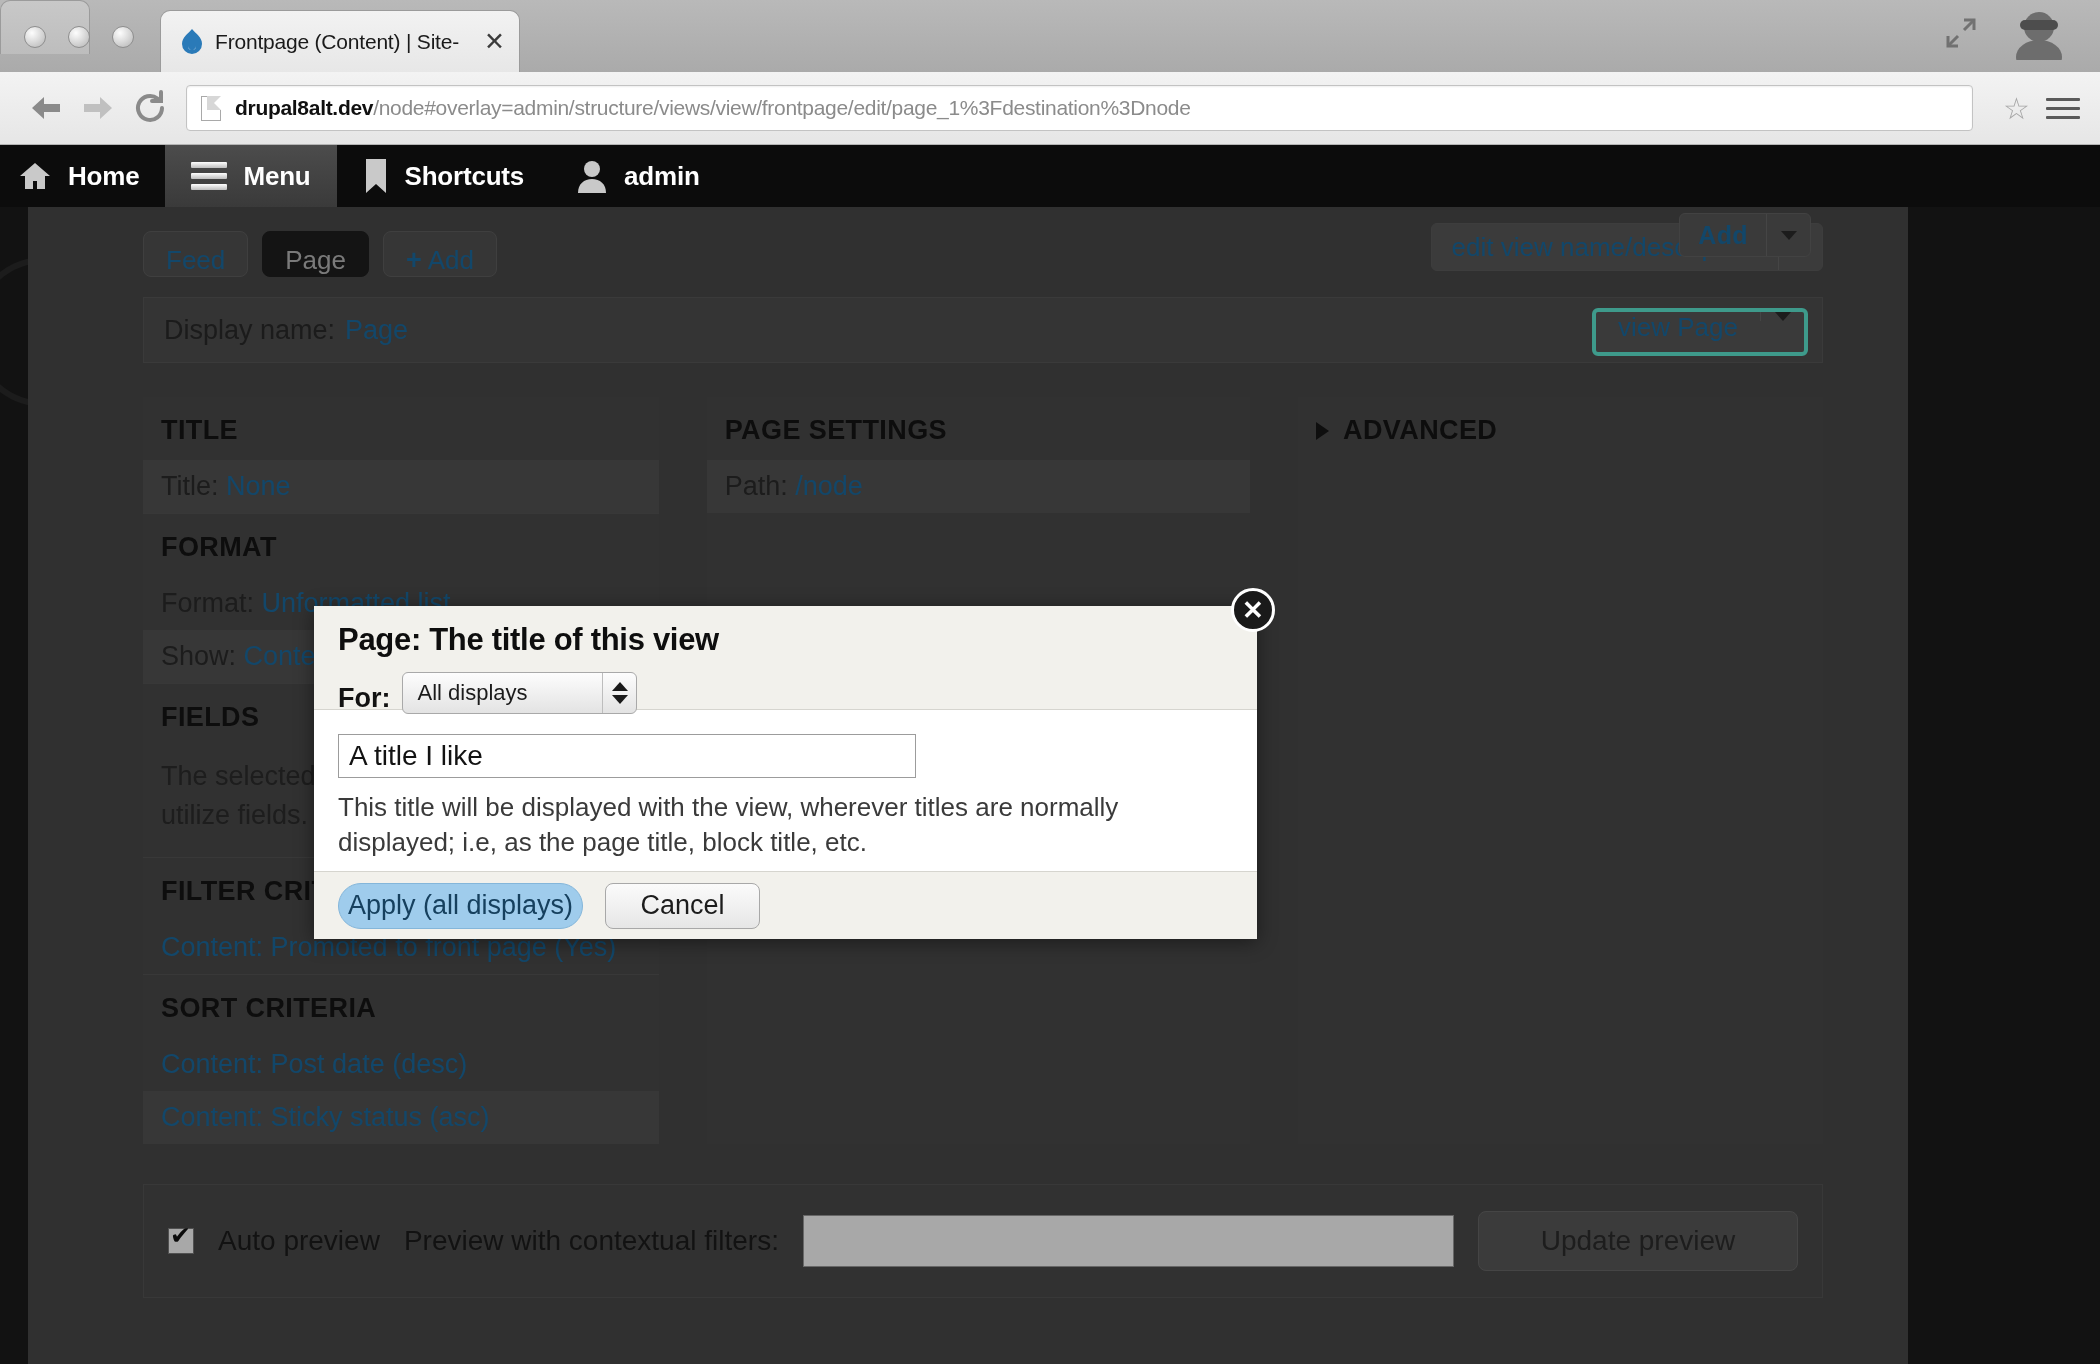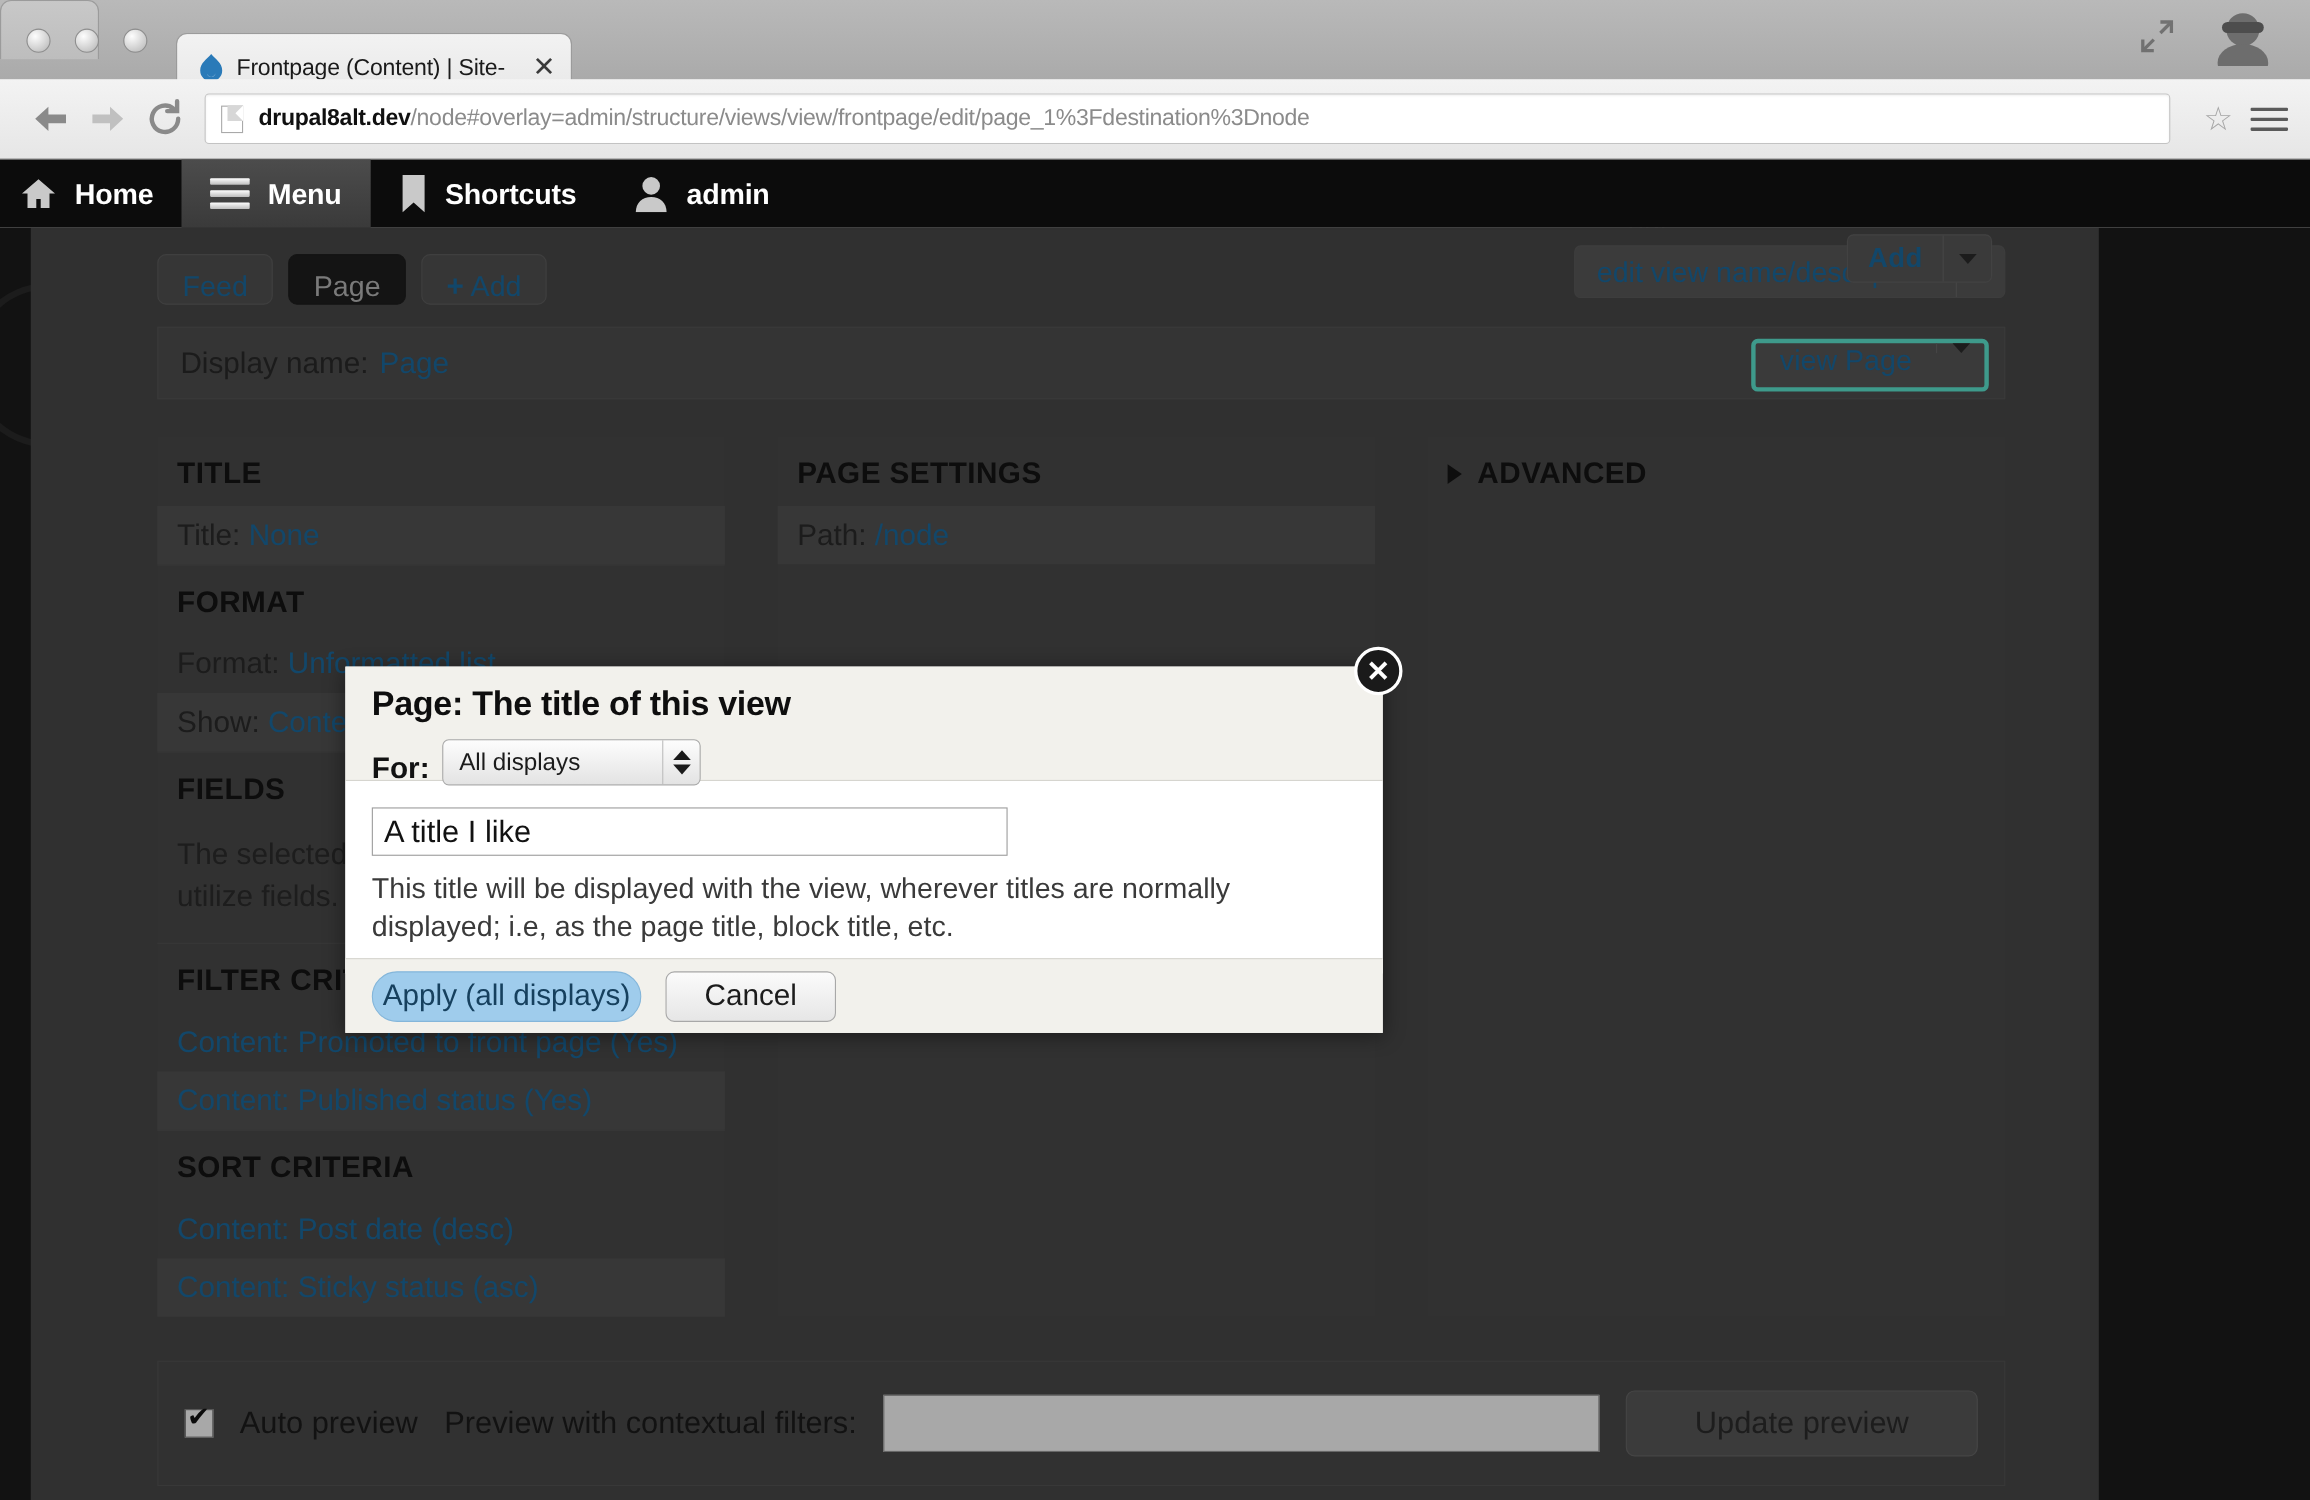--- a/index.html
+++ b/index.html
@@ -24,21 +24,21 @@
     background: radial-gradient(circle at 35% 30%, #fdfdfd 0%, #dcdcdc 45%, #b3b3b3 100%);
     border: 1px solid #8e8e8e;
   }
   .tab {
     position: absolute; top: 10px; height: 62px;
     background: linear-gradient(to bottom, #f2f2f2 0%, #e7e7e7 100%);
     border-radius: 10px 10px 0 0;
     border: 1px solid #9b9b9b; border-bottom: none;
     display: flex; align-items: center; padding: 0 14px 0 18px;
   }
-  #tab-active { left: 160px; width: 360px; margin-top: 20px; }
+  #tab-active { left: 160px; width: 360px; }
   #tab-blank {
     left: 548px; width: 90px; top: 18px; height: 54px;
     background: linear-gradient(to bottom, #c8c8c8 0%, #bdbdbd 100%);
     border: 1px solid #9b9b9b; border-bottom: none; border-radius: 10px 10px 0 0;
   }
   .drupal-favicon { width: 26px; height: 28px; position: relative; flex: 0 0 auto; margin-right: 10px; }
   .tab-title {
     font-size: 21px; color: #1a1a1a; white-space: nowrap;
     overflow: hidden; flex: 1 1 auto; letter-spacing: -0.2px;
   }
@@ -470,23 +470,20 @@
             <span class="sep">|</span>
             <a>Teaser</a>
           </div>
 
           <div class="sec-head">FIELDS</div>
           <div class="desc">The selected style or row style does not utilize fields.</div>
 
           <div class="sec-head">FILTER CRITERIA</div>
           <div class="row">
             <a>Content: Promoted to front page (Yes)</a>
-          </div>
-          <div class="row shade">
-            <a>Content: Published status (Yes)</a>
           </div>
 
           <div class="sec-head">
             <span>SORT CRITERIA</span>
             <span class="add-ctl">
               <span class="lbl">Add</span>
               <span class="dd-arrow-box">
                   <span class="caret-down"></span>
                 </span>
             </span>

